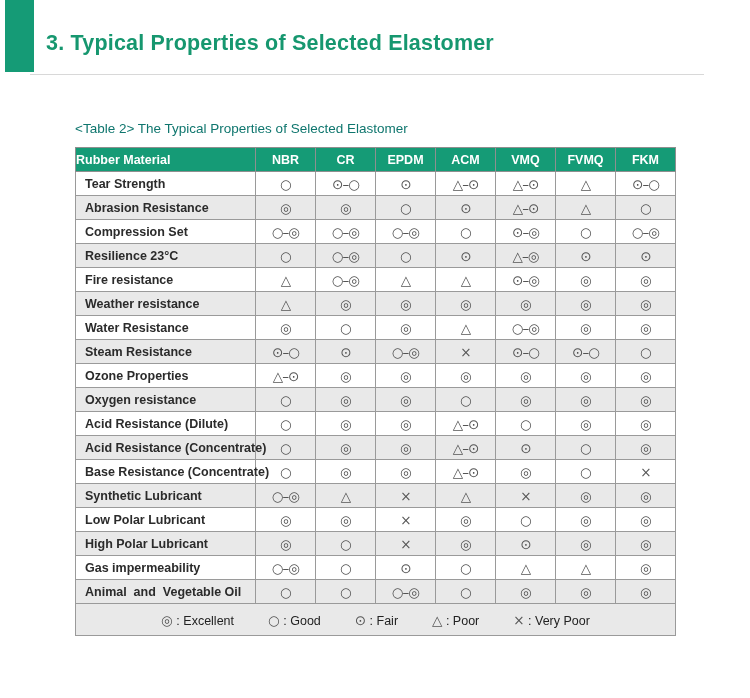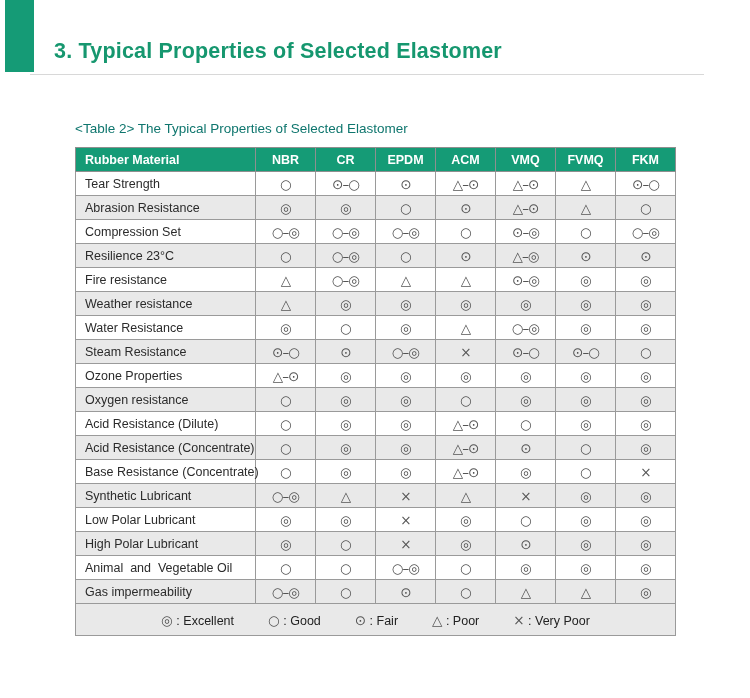--- a/index.html
+++ b/index.html
@@ -5,21 +5,21 @@
   html,body{margin:0;padding:0;background:#ffffff;}
   body{
     width:750px;height:698px;overflow:hidden;position:relative;
     font-family:"Liberation Sans",sans-serif;
     -webkit-font-smoothing:antialiased;
   }
   
   .page-header{position:relative;height:75px;}
   .green-block{position:absolute;left:5px;top:0;width:29px;height:72px;background:#159b76;}
   .page-title{
-    position:absolute;left:42px;top:27px;margin:12px;
+    position:absolute;left:42px;top:27px;margin:4px;
     font-size:21.5px;font-weight:bold;color:#16976f;letter-spacing:.2px;
     font-family:"Liberation Sans",sans-serif;white-space:nowrap;
   }
   .title-divider{position:absolute;left:30px;right:46px;top:74px;height:0;border-top:1px solid #d8d8d8;}
   
   .table-caption{
     width:600px;margin:46px 0 11px 75px;text-align:left;
     font-size:13.5px;color:#0f766e;white-space:pre;
   }
   
@@ -27,26 +27,26 @@
     border-collapse:collapse;table-layout:fixed;
     width:600px;margin-left:75px;
     border:1px solid #777;
   }
   th{
     background:#159b76;color:#ffffff;
     font-size:12.5px;font-weight:bold;
     height:23px;padding:0;border:1px solid #8f8f8f;
     text-align:center;
   }
-  th.label-col{text-align:left;padding-left:9px;}
+  th.label-col{text-align:left;}
   td{
     height:23px;padding:0;border:1px solid #9a9a9a;
     font-size:12.5px;color:#2b2b2b;background:#ffffff;
   }
-  td.label-col{text-align:left;padding-left:9px;white-space:pre;}
+  td.label-col{text-align:left;padding-left:9px;white-space:pre;font-weight:bold;}
   td.sym{
     text-align:center;
     font-family:"DejaVu Sans",sans-serif;
     font-size:13.5px;color:#555555;letter-spacing:-1px;
   }
   tbody tr:nth-child(even) td{background:#e9e9e9;}
   tfoot td{
     background:#e9e9e9;height:31px;text-align:center;border:1px solid #9a9a9a;
   }
   .legend-item{display:inline-block;margin:0 17px;font-size:12.5px;color:#222;white-space:nowrap;}
@@ -243,37 +243,37 @@
         <td class="label-col">High Polar Lubricant</td>
         <td class="sym">◎</td>
         <td class="sym">○</td>
         <td class="sym">×</td>
         <td class="sym">◎</td>
         <td class="sym">⊙</td>
         <td class="sym">◎</td>
         <td class="sym">◎</td>
       </tr>
       <tr>
+        <td class="label-col">Gas impermeability</td>
+        <td class="sym">○–◎</td>
+        <td class="sym">○</td>
+        <td class="sym">⊙</td>
+        <td class="sym">○</td>
+        <td class="sym">△</td>
+        <td class="sym">△</td>
+        <td class="sym">◎</td>
+      </tr>
+      <tr>
         <td class="label-col">Animal  and  Vegetable Oil</td>
         <td class="sym">○</td>
         <td class="sym">○</td>
         <td class="sym">○–◎</td>
         <td class="sym">○</td>
         <td class="sym">◎</td>
         <td class="sym">◎</td>
-        <td class="sym">◎</td>
-      </tr>
-      <tr>
-        <td class="label-col">Gas impermeability</td>
-        <td class="sym">○–◎</td>
-        <td class="sym">○</td>
-        <td class="sym">⊙</td>
-        <td class="sym">○</td>
-        <td class="sym">△</td>
-        <td class="sym">△</td>
         <td class="sym">◎</td>
       </tr>
     </tbody>
   <tfoot>
     <tr>
       <td colspan="8"><span class="legend-item"><span class="sym-glyph">◎</span><span> : Excellent</span></span><span class="legend-item"><span class="sym-glyph">○</span><span> : Good</span></span><span class="legend-item"><span class="sym-glyph">⊙</span><span> : Fair</span></span><span class="legend-item"><span class="sym-glyph">△</span><span> : Poor</span></span><span class="legend-item"><span class="sym-glyph">×</span><span> : Very Poor</span></span></td>
     </tr>
   </tfoot>
 </table>
 

